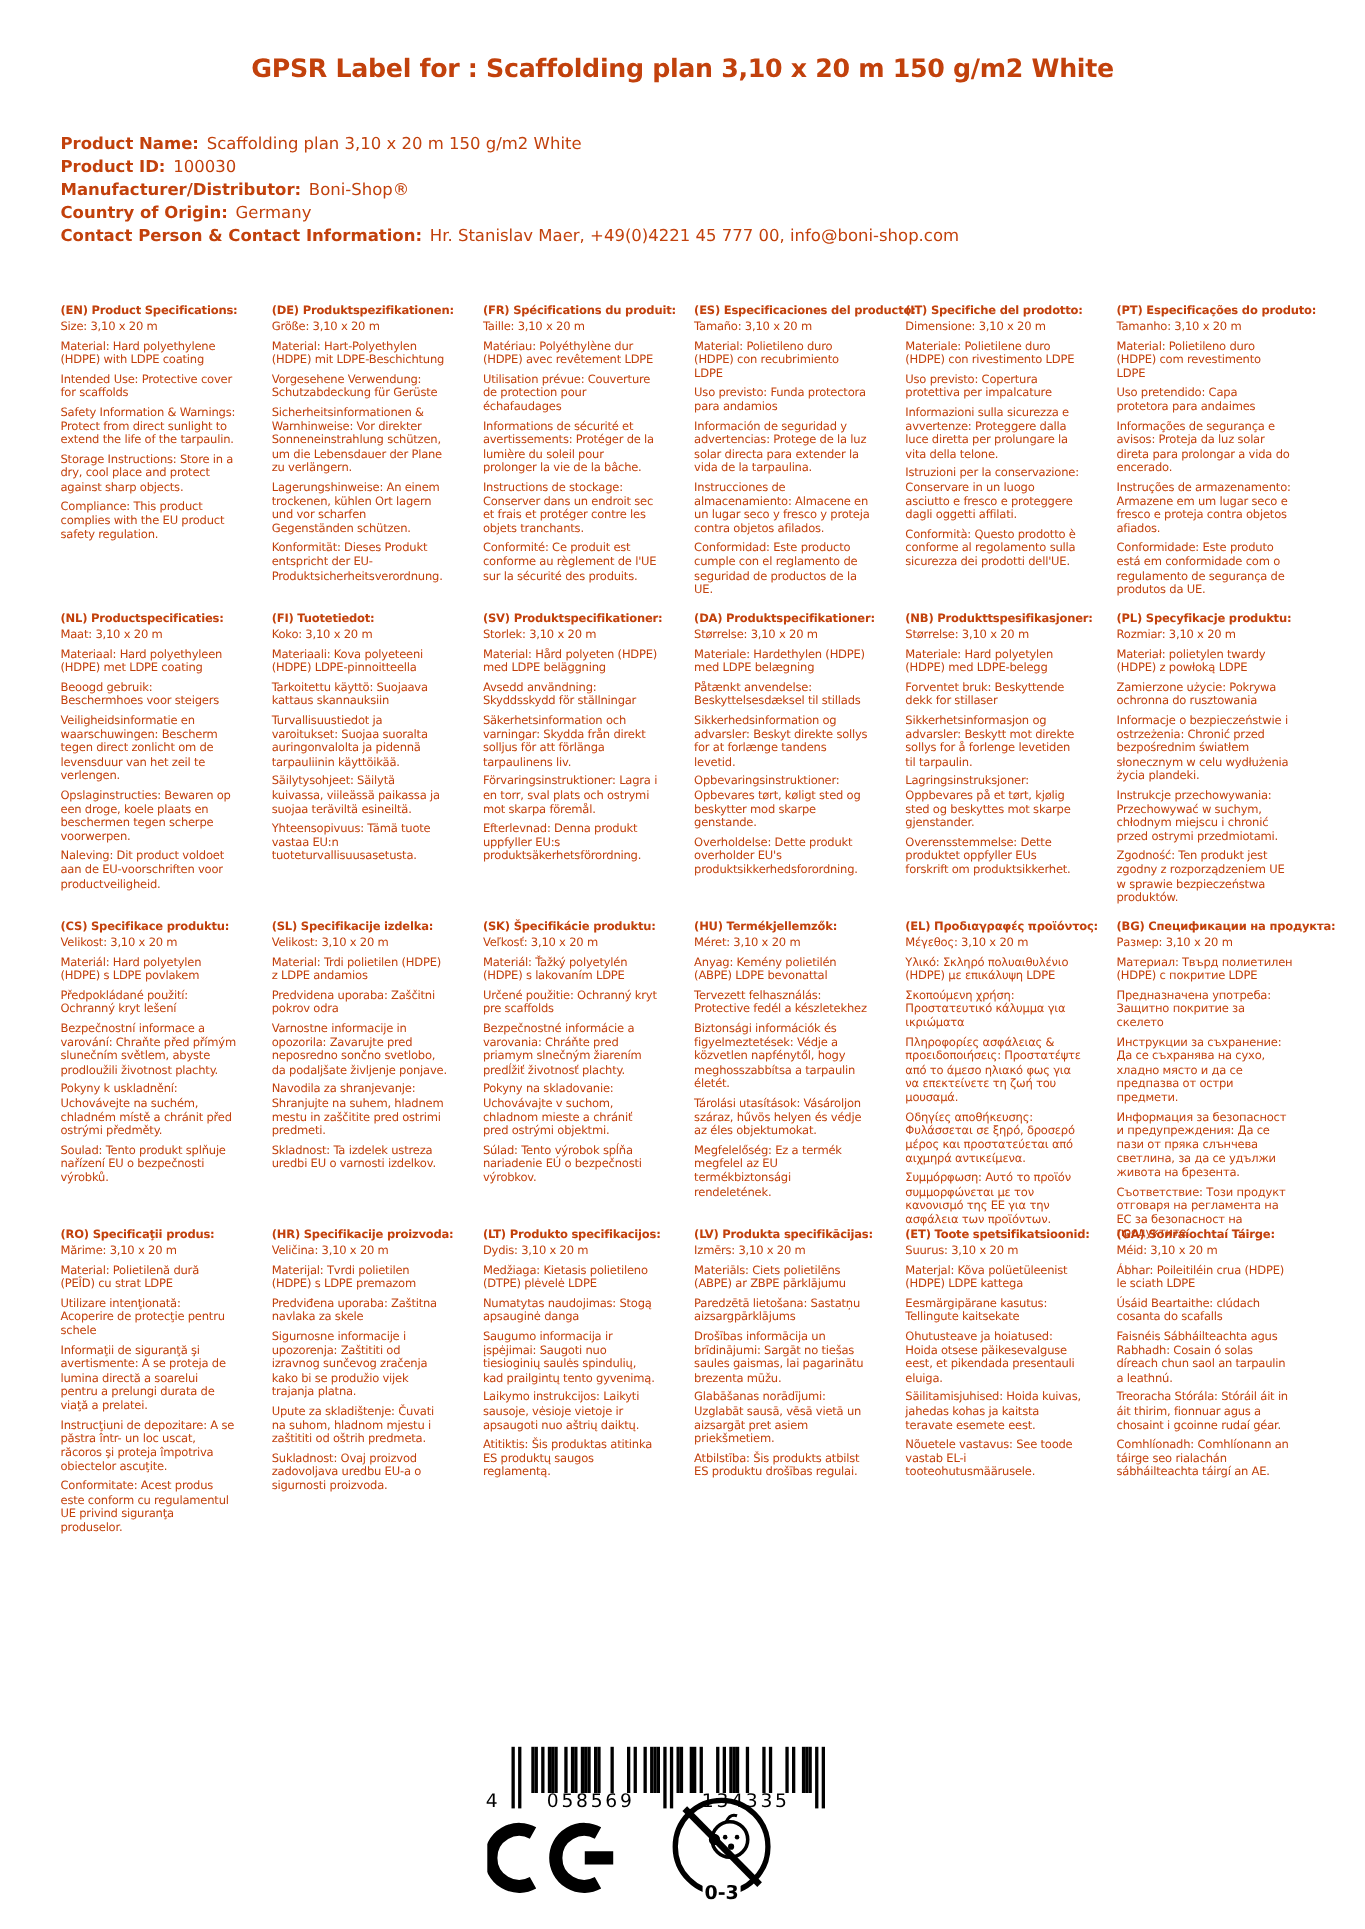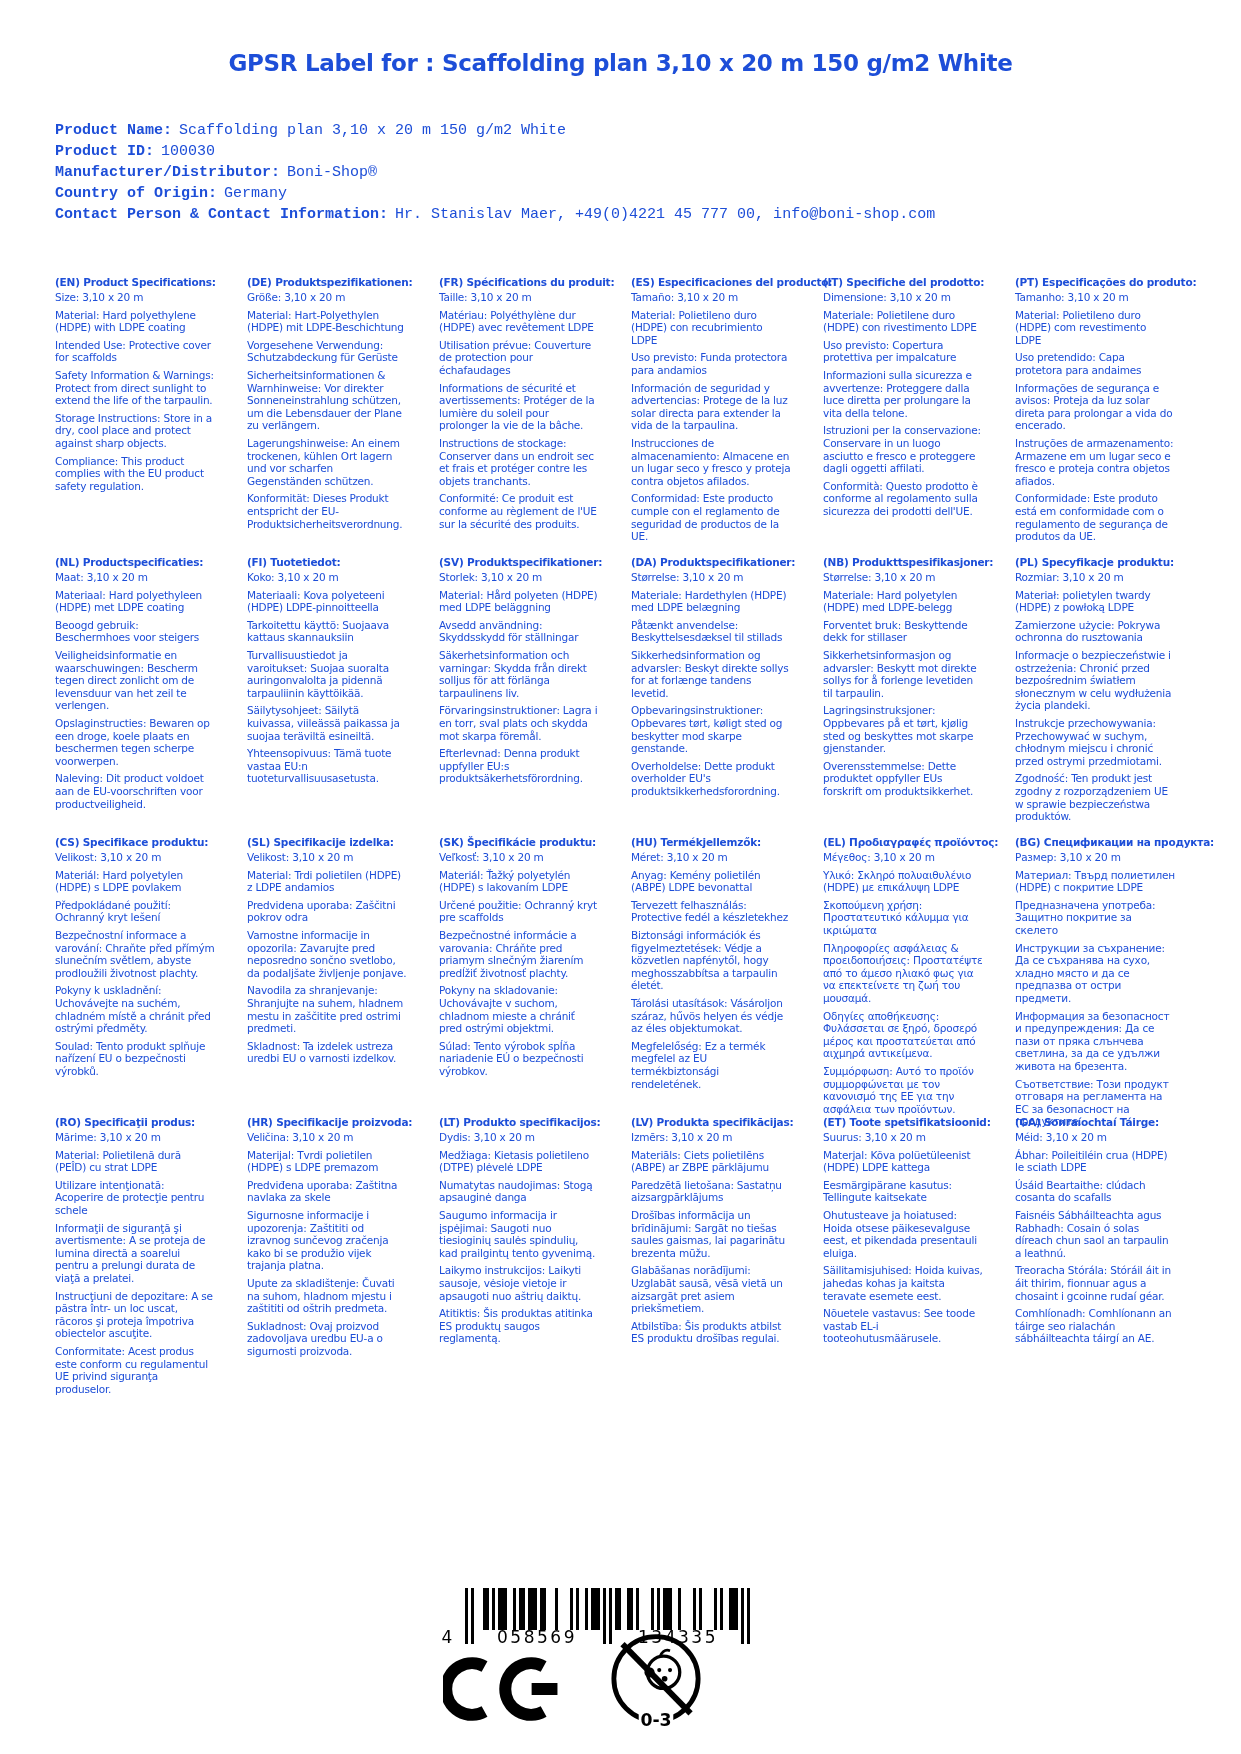--- a/index.html
+++ b/index.html
@@ -1,20 +1,20 @@
 <!DOCTYPE html>
 <html><head>
 <meta charset="utf-8">
 <style>
   html,body{margin:0;padding:0;background:#fff;}
-  .page{position:relative;width:1241px;height:1754px;background:#ffffff;color:#1d4ed8;
+  .page{position:relative;width:1241px;height:1754px;background:#ffffff;color:#c2410c;
         font-family:"DejaVu Sans",sans-serif;overflow:hidden;}
   .title{position:absolute;top:50px;left:0;width:100%;text-align:center;
          font-size:23px;font-weight:bold;margin:0;letter-spacing:-0.3px;}
-  .product-info{position:absolute;left:55px;top:120px;font-size:15px;line-height:21px;font-family:Liberation Mono, monospace;}
+  .product-info{position:absolute;left:55px;top:120px;font-size:15px;line-height:21px;}
   .info-line{white-space:nowrap;}
   .info-label{font-weight:bold;margin-right:7px;}
   .lang-grid{position:absolute;left:55px;top:276px;display:grid;
              grid-template-columns:repeat(6,160px);column-gap:32px;grid-auto-rows:280px;}
   .lang-block{letter-spacing:-0.2px;}
   .lang-heading{font-size:10.5px;font-weight:bold;white-space:nowrap;margin-bottom:3px;}
   .lang-body p{margin:0 0 5px 0;font-size:10.5px;line-height:1.2;}
   .barcode-wrap{position:absolute;left:430px;top:1586px;}
   .ce-wrap{position:absolute;left:443px;top:1652px;}
   .age-wrap{position:absolute;left:602px;top:1628px;}
@@ -146,21 +146,21 @@
         </div>
   </div>
 
   <div class="lang-block">
     <div class="lang-heading">(SV) Produktspecifikationer:</div>
     <div class="lang-body">
           <p>Storlek: 3,10 x 20 m</p>
           <p>Material: Hård polyeten (HDPE) med LDPE beläggning</p>
           <p>Avsedd användning: Skyddsskydd för ställningar</p>
           <p>Säkerhetsinformation och varningar: Skydda från direkt solljus för att förlänga tarpaulinens liv.</p>
-          <p>Förvaringsinstruktioner: Lagra i en torr, sval plats och skydda mot skarpa föremål.</p>
+          <p>Förvaringsinstruktioner: Lagra i en torr, sval plats och ostrymi mot skarpa föremål.</p>
           <p>Efterlevnad: Denna produkt uppfyller EU:s produktsäkerhetsförordning.</p>
         </div>
   </div>
 
   <div class="lang-block">
     <div class="lang-heading">(DA) Produktspecifikationer:</div>
     <div class="lang-body">
           <p>Størrelse: 3,10 x 20 m</p>
           <p>Materiale: Hardethylen (HDPE) med LDPE belægning</p>
           <p>Påtænkt anvendelse: Beskyttelsesdæksel til stillads</p>

